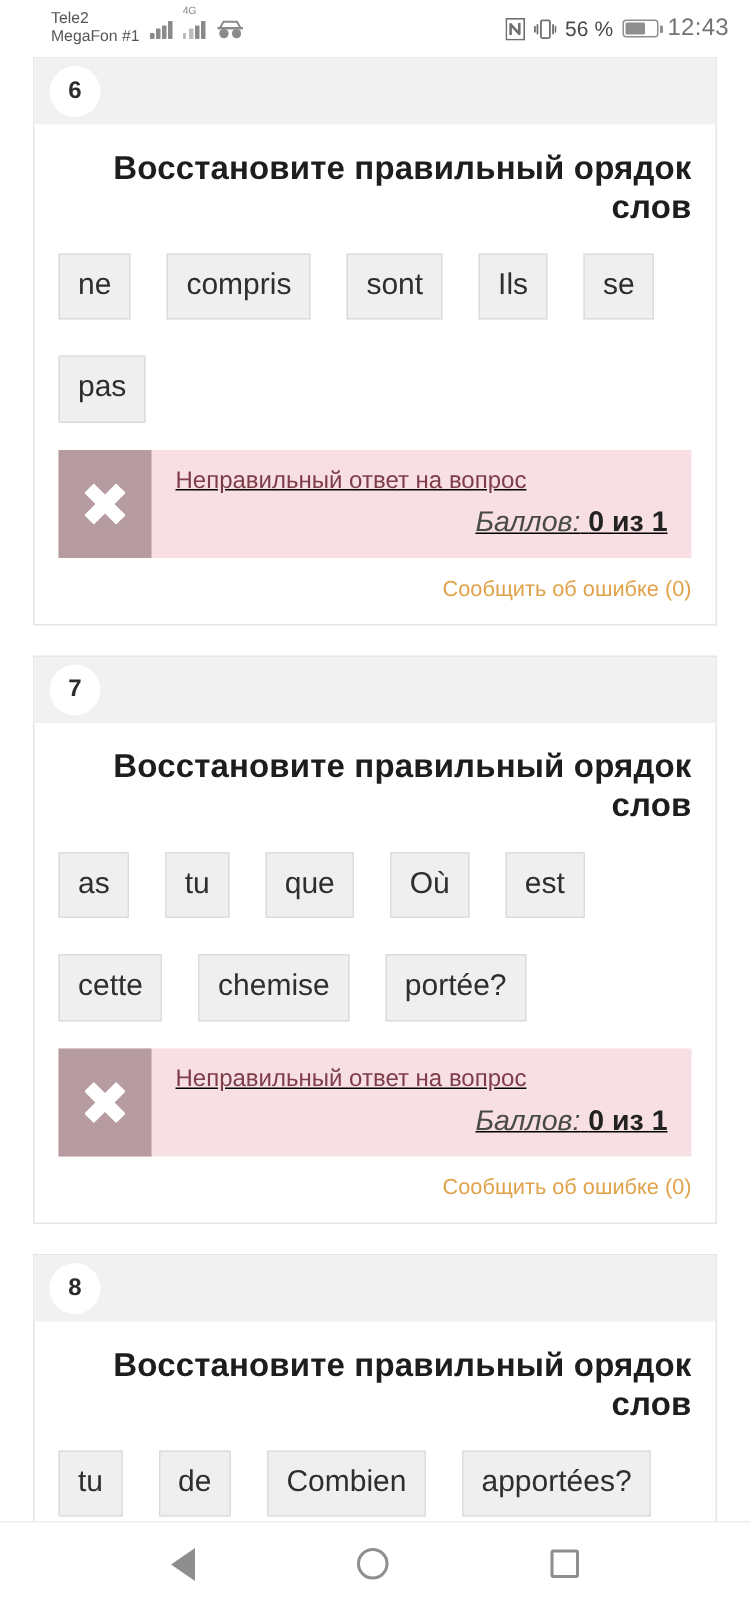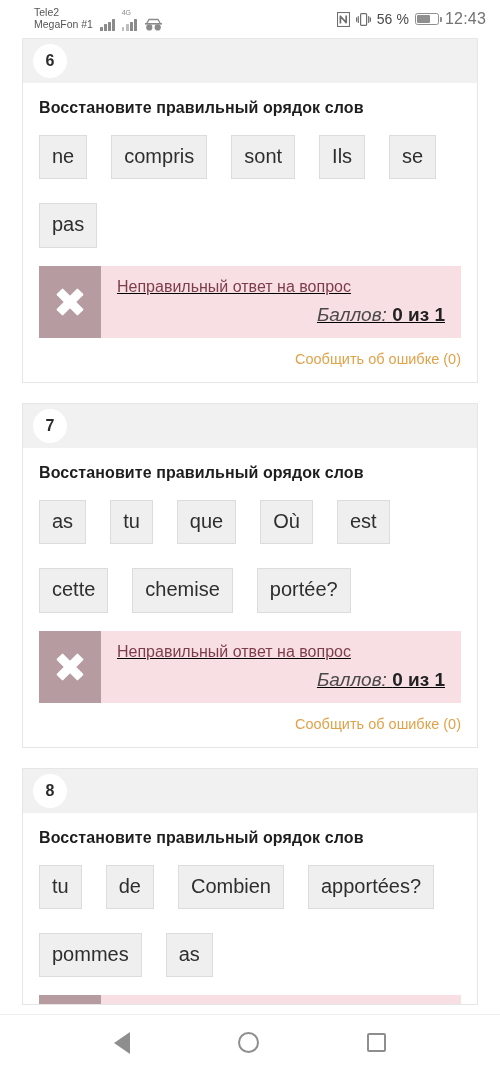--- a/index.html
+++ b/index.html
@@ -15,21 +15,21 @@
   
   .statusbar {
     height: 38px; flex: 0 0 38px;
     display: flex; align-items: center;
     padding: 0 14px 0 34px;
     background: #ffffff;
     color: #5a5a5a;
     font-size: 11px;
   }
   .carriers { line-height: 1.12; font-size: 10.5px; color: #555; white-space: nowrap; }
-  .sb-left { display: flex; align-items: flex-end; gap: 7px; }
+  .sb-left { display: flex; align-items: center; gap: 7px; }
   .sb-spacer { flex: 1 1 auto; }
   .sb-right { display: flex; align-items: center; gap: 6px; }
 
   .bars { display: flex; align-items: flex-end; gap: 1.5px; height: 13px; }
   .bars i { display: block; width: 2.6px; background: #8a8a8a; border-radius: .5px; }
   .bars i:nth-child(1){height:4px;} .bars i:nth-child(2){height:6.5px;}
   .bars i:nth-child(3){height:9px;} .bars i:nth-child(4){height:12px;}
   .bars.dim i { background: #bdbdbd; }
   .bars.dim i:nth-child(3), .bars.dim i:nth-child(4) { background:#8a8a8a; }
   .sig4g { position: relative; display:flex; align-items:flex-end; }
@@ -56,21 +56,21 @@
     display: flex; align-items: center;
     padding-left: 10px;
   }
   .qnum {
     width: 34px; height: 34px; border-radius: 50%;
     background: #ffffff;
     display: flex; align-items: center; justify-content: center;
     font-size: 16px; font-weight: bold; color: #2b2b2b;
   }
   .card-body { padding: 16px 16px 0 16px; }
-  .prompt { font-size: 16px; font-weight: bold; color: #1d1d1d; letter-spacing: .1px; }
+  .prompt { font-size: 22px; font-weight: bold; color: #1d1d1d; letter-spacing: .1px; text-align: right; }
   .words { display: flex; flex-wrap: wrap; gap: 24px; margin-top: 18px; }
   .word {
     background: #efefef;
     border: 1px solid #dcdcdc;
     padding: 9px 12px 11px 12px;
     font-size: 20px; color: #2e2e2e;
     line-height: 1.12;
   }
 
   .banner { display: flex; margin-top: 18px; background: #f8dfe3; text-decoration: underline; }

